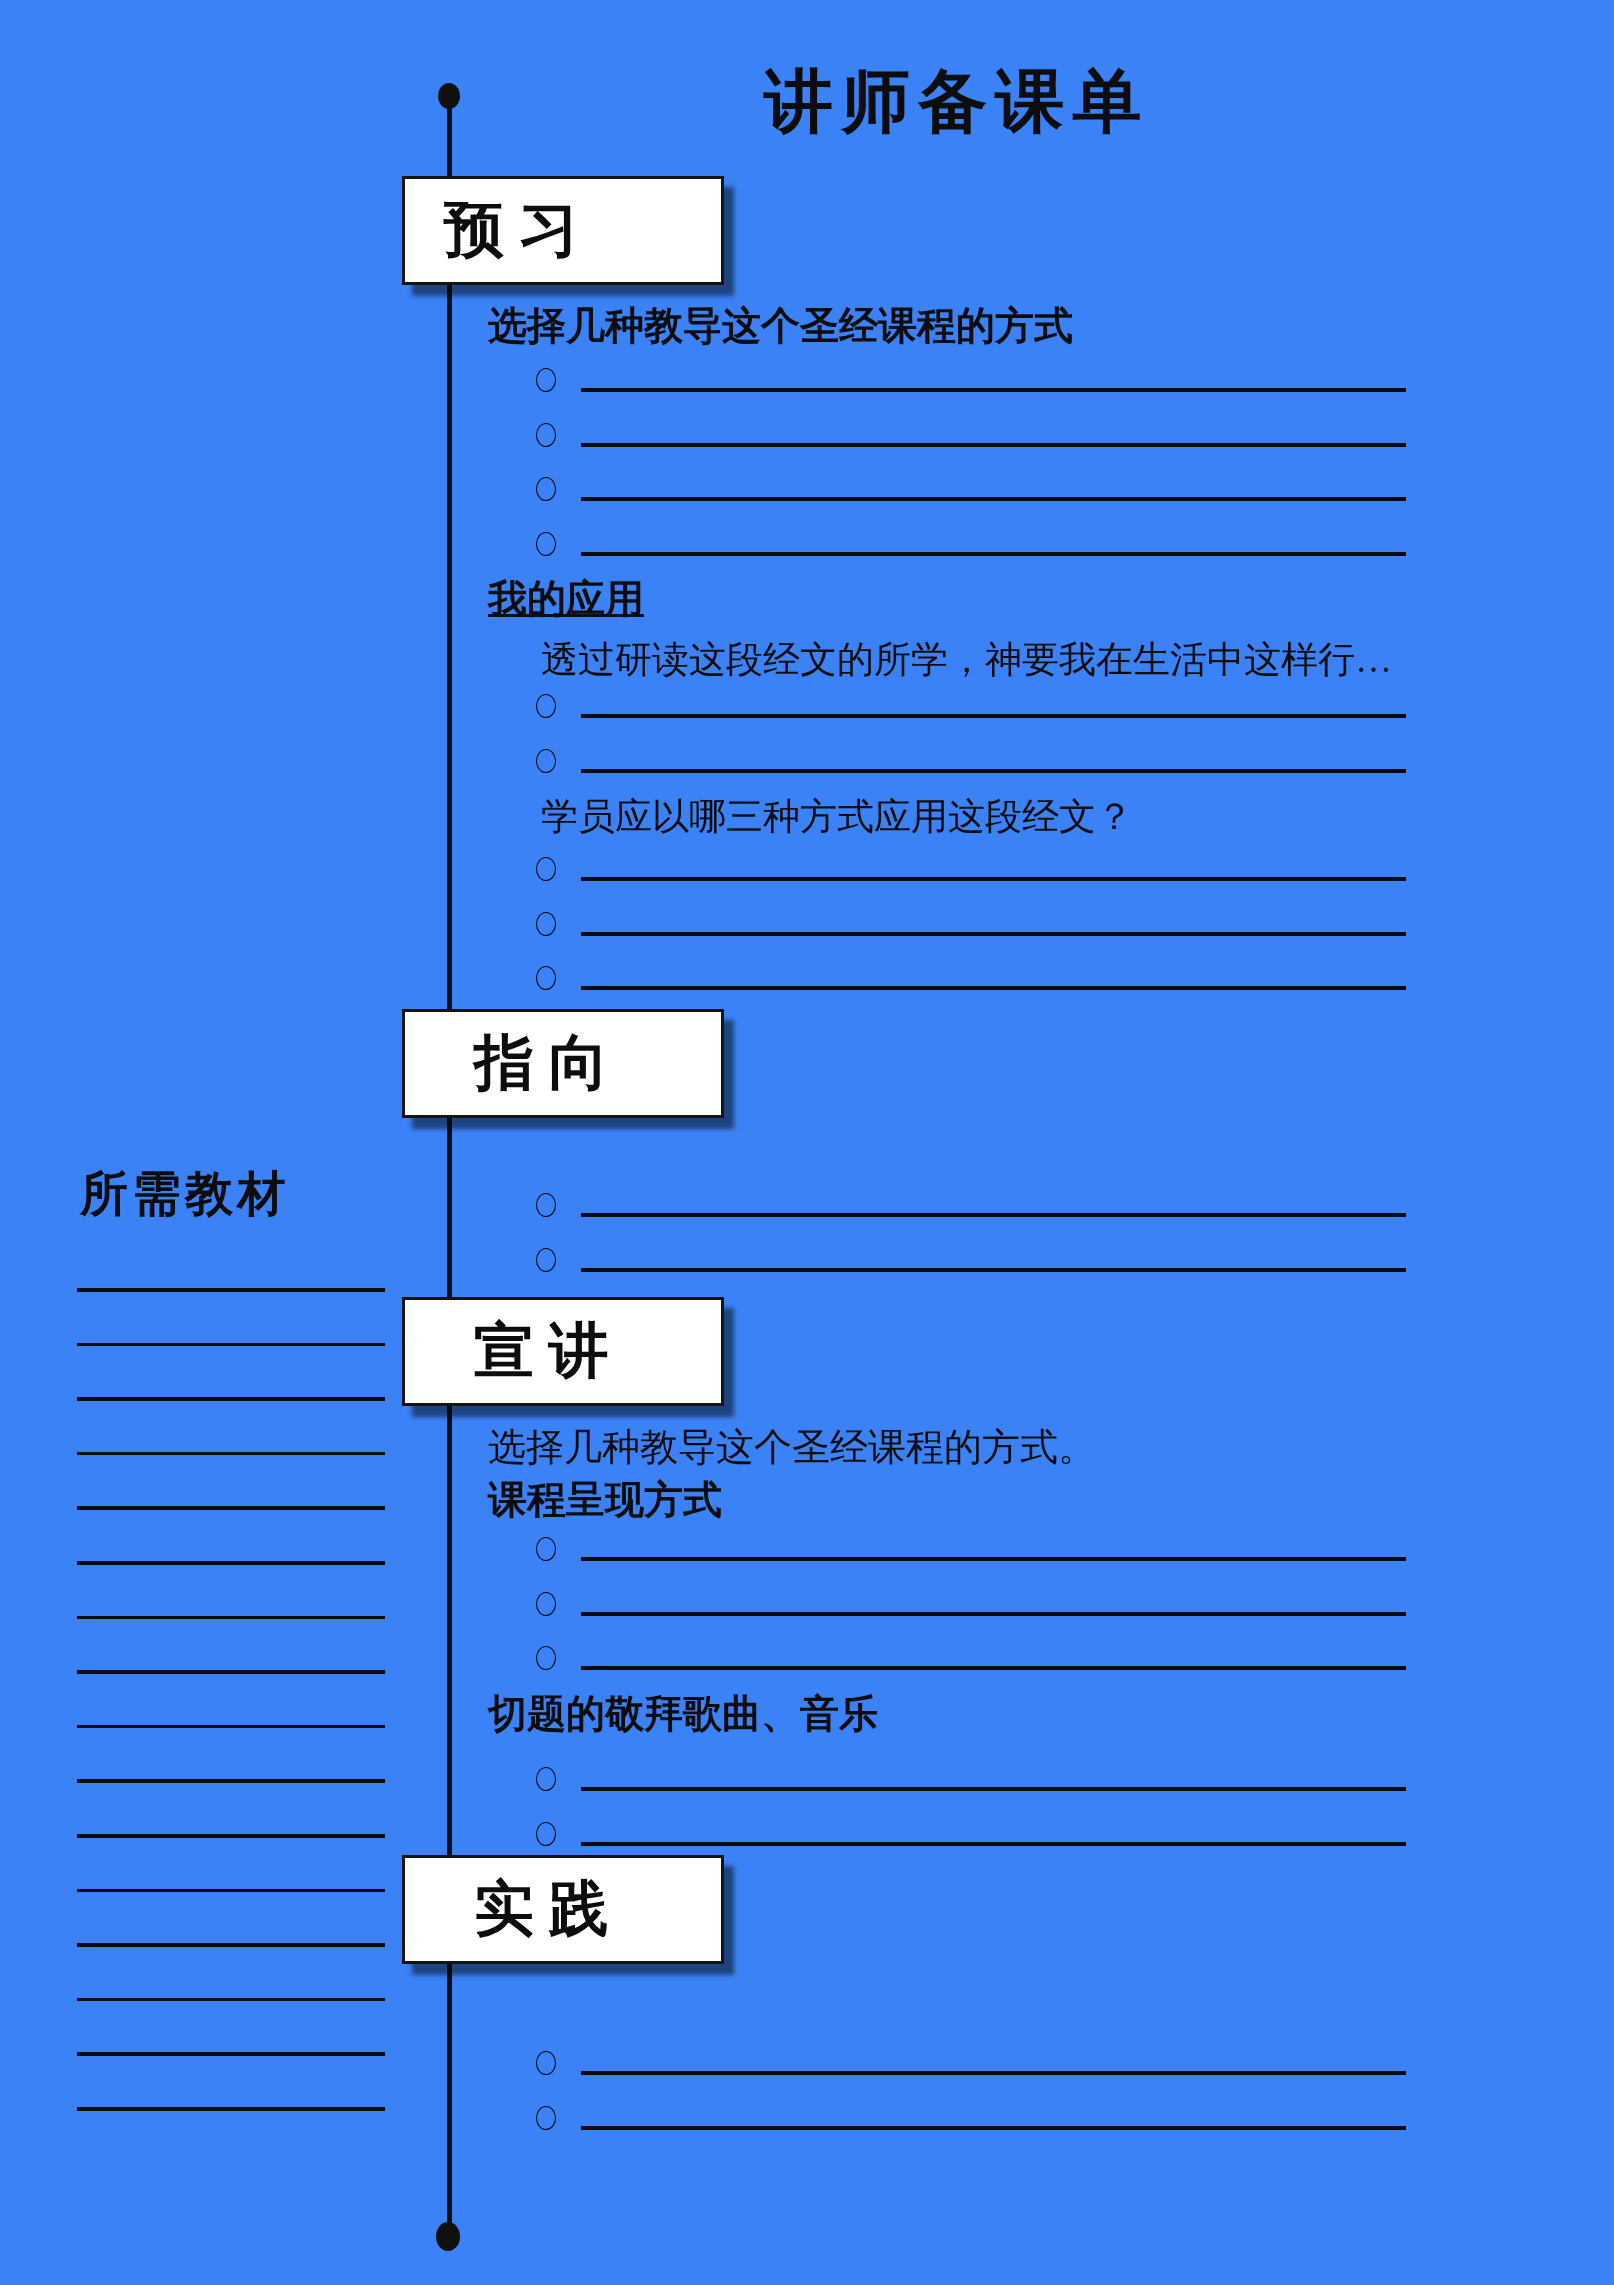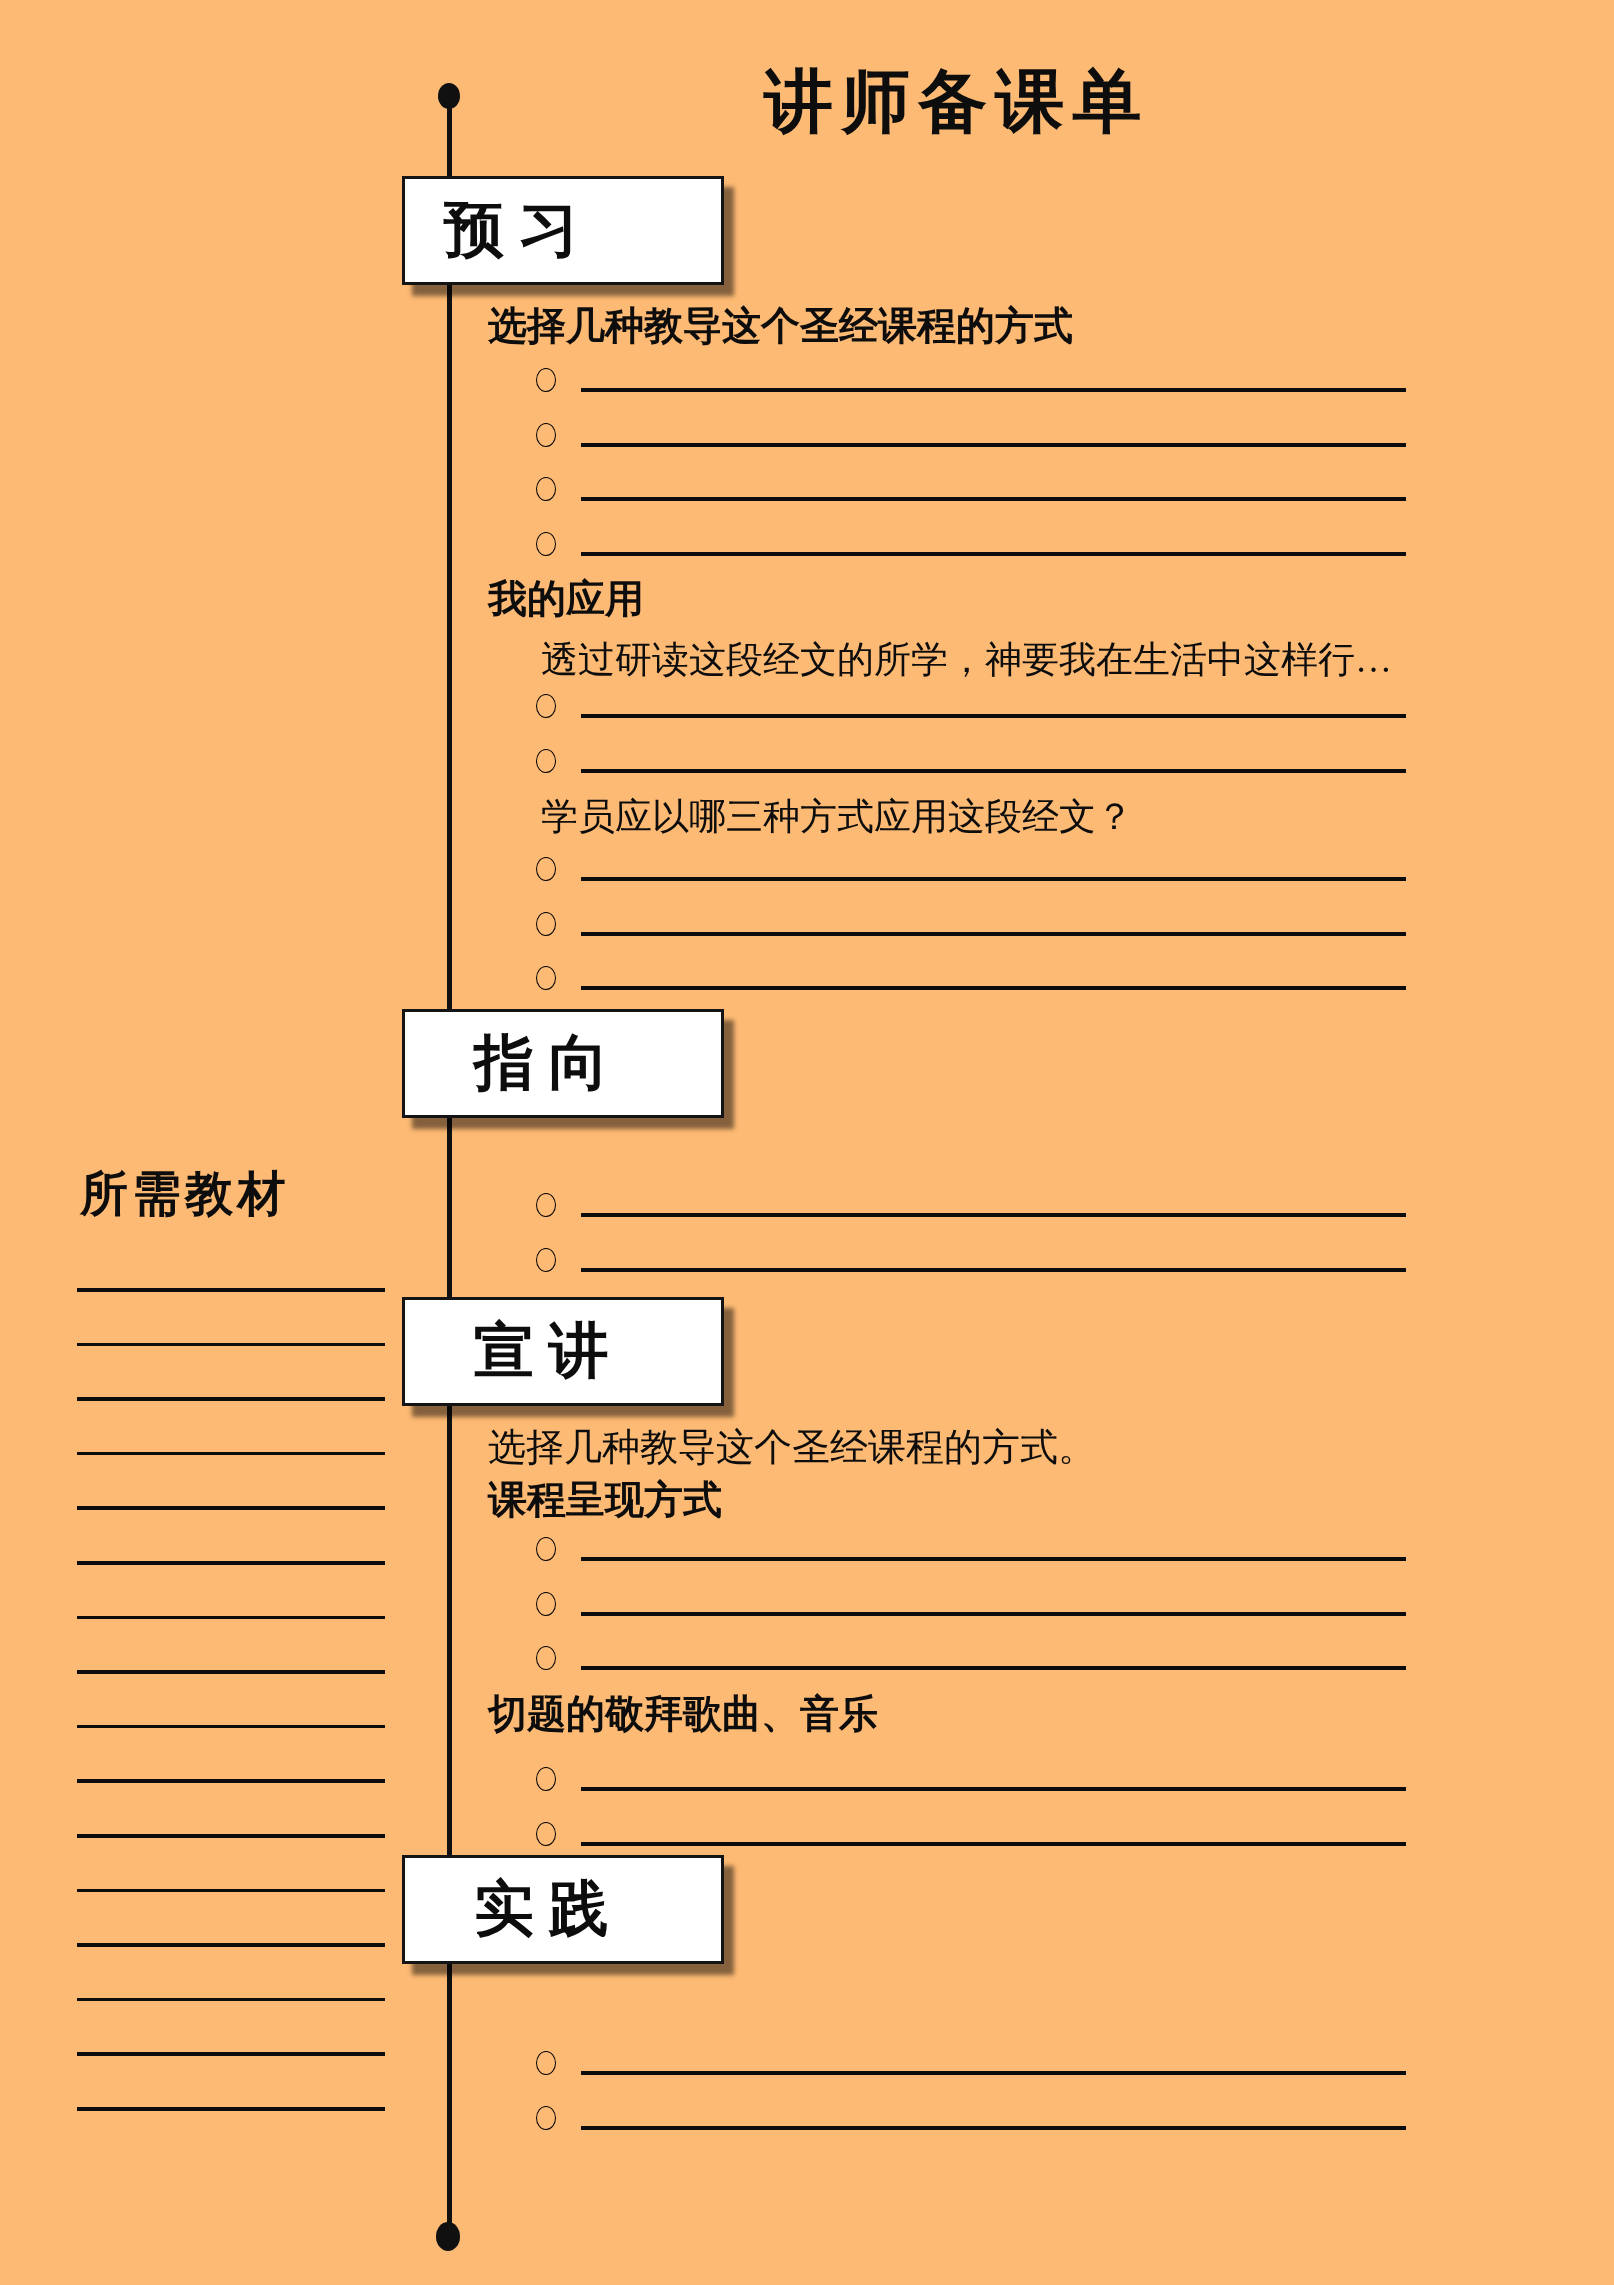--- a/index.html
+++ b/index.html
@@ -1,18 +1,18 @@
 <!DOCTYPE html>
 <html style="font-size:14.5px"><head>
 <meta charset="utf-8">
 <style>
   html,body { margin:0; padding:0; background:#e8e8e8; }
   .page {
     position:relative; width:1615px; height:2286px; margin:0 auto;
-    background:#fdba74; overflow:hidden;
+    background:#3b82f6; overflow:hidden;
     font-family:"Liberation Serif","DejaVu Serif",serif; color:#0d0d0d;
   }
   .kai { font-family:"DejaVu Serif",serif; font-weight:bold; }
 
   
   .vline { position:absolute; left:447px; top:96px; width:4.5px; height:2137px; background:#101010; z-index:1; }
   .dot { position:absolute; background:#101010; border-radius:50%; z-index:1; }
   .dot.top { left:438px; top:83px; width:22px; height:26px; }
   .dot.bottom { left:436px; top:2222px; width:24.4px; height:29px; }
 
@@ -78,21 +78,21 @@
       <div class="brow">
         <span class="bcirc"></span>
         <span class="bline"></span>
       </div>
       <div class="brow">
         <span class="bcirc"></span>
         <span class="bline"></span>
       </div>
     </div>
 
-  <div class="h" style="top:577px;">我的应用</div>
+  <div class="h" style="top:577px;text-decoration:underline;">我的应用</div>
   <div class="t indent" style="top:639px;">透过研读这段经文的所学，神要我在生活中这样行…</div>
   <div class="rowgroup" style="top:686px;">
       <div class="brow">
         <span class="bcirc"></span>
         <span class="bline"></span>
       </div>
       <div class="brow">
         <span class="bcirc"></span>
         <span class="bline"></span>
       </div>

